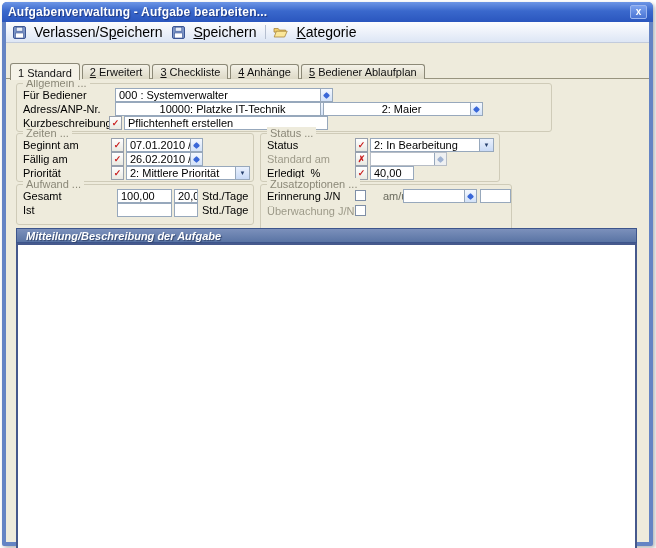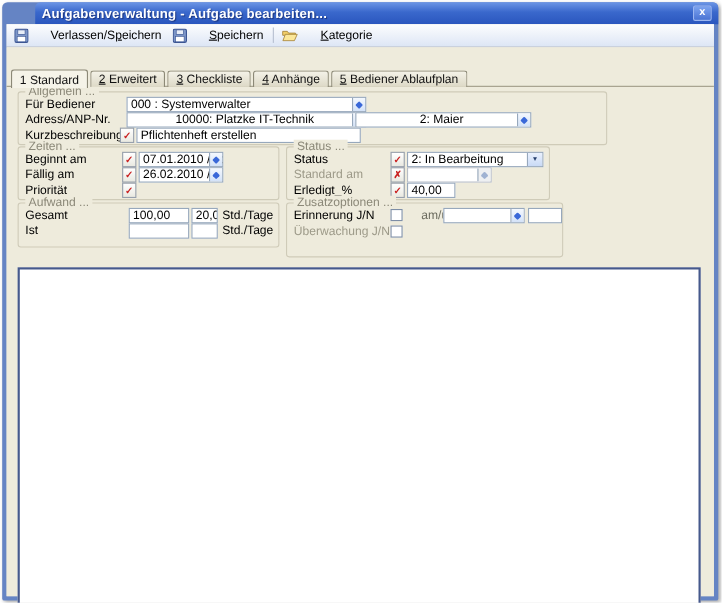--- a/index.html
+++ b/index.html
@@ -6,35 +6,35 @@
   html,body { width:656px; height:548px; background:#ffffff; overflow:hidden;
               font-family:"Liberation Sans", sans-serif; }
   .canvas { position:relative; width:656px; height:548px; background:#fff; }
 
   .window { position:absolute; left:2px; top:2px; width:651px; height:544px;
             background:var(--window-border,#6584c4); border-radius:5px 5px 2px 2px;
             box-shadow:2px 2px 4px rgba(0,0,0,.30); }
 
   .titlebar { position:absolute; left:0; top:0; right:0; height:20px;
               border-radius:5px 5px 0 0; padding:0 6px; display:flex; align-items:center;
-              background:linear-gradient(#6d96e6 0%, #3a68cc 45%, #2a56be 100%);margin-left:30px; }
+              background:linear-gradient(#6d96e6 0%, #3a68cc 45%, #2a56be 100%); }
   .title { color:#fff; font-size:12px; font-weight:bold; letter-spacing:.2px;
            text-shadow:1px 1px 1px rgba(0,0,40,.45); white-space:nowrap; }
   .closebtn { margin-left:auto; width:17px; height:14px; border-radius:2px;
               background:linear-gradient(#7da3ef,#4a74d4); border:1px solid #9cb6f0;
               color:#fff; font-size:10px; font-weight:bold; line-height:12px;
               text-align:center; cursor:default; }
 
   .wbody { position:absolute; left:4px; right:4px; top:20px; bottom:4px;
            background:#eeebdc; display:flex; flex-direction:column; }
 
   .toolbar { height:21px; flex:0 0 21px; display:flex; align-items:center; padding-left:3px;
              background:linear-gradient(#fdfdfe,#dde6f5); border-bottom:1px solid #c2cbdc; }
-  .tbtn { display:flex; align-items:center; gap:20px; padding:1px 6px 1px 4px;
-          font-size:11px; color:#000; white-space:nowrap; cursor:default; }
+  .tbtn { display:flex; align-items:center; gap:8px; padding:1px 6px 1px 4px;
+          font-size:14px; color:#000; white-space:nowrap; cursor:default; }
   .tbtn .icon { display:flex; }
   .key { text-decoration:underline; }
   .tsep { width:1px; height:14px; background:#b6bfd0; margin:0 3px; }
 
   .tabstrip { position:relative; flex:0 0 18px; display:flex; align-items:flex-end;
               padding-left:4px; background:#eeebdc; }
   .tabstrip::after { content:""; position:absolute; left:0; right:0; bottom:0;
                      height:1px; background:#98947f; z-index:0; }
   .tab { position:relative; z-index:1; height:15px; padding:1px 7px 0 7px; margin-right:2px;
          font-size:11px; white-space:nowrap; color:#111;
@@ -196,20 +196,26 @@
           <div class="fld has-btn" style="left:109px;top:18px;width:77px">
             <span class="val">26.02.2010 /Fr</span>
             <span class="lookup">
                 <span class="diamond"></span>
               </span>
           </div>
           <span class="lbl" style="left:6px;top:32px">Priorität</span>
           <div class="chkbtn" style="left:94px;top:32px">
               <span>✓</span>
             </div>
+          <div class="fld has-btn" style="left:109px;top:32px;width:124px">
+            <span class="val">2: Mittlere Priorität</span>
+            <span class="droparrow">
+                <span>▼</span>
+              </span>
+          </div>
         </div>
 
         <div class="group" style="left:254px;top:54px;width:240px;height:49px">
           <span class="gtitle">Status ...</span>
           <span class="lbl" style="left:6px;top:4px">Status</span>
           <div class="chkbtn" style="left:94px;top:4px">
               <span>✓</span>
             </div>
           <div class="fld has-btn" style="left:109px;top:4px;width:124px">
             <span class="val">2: In Bearbeitung</span>
@@ -267,18 +273,21 @@
                 <span class="diamond"></span>
               </span>
           </div>
           <div class="fld" style="left:219px;top:4px;width:31px">
             <span class="val"></span>
           </div>
           <span class="lbl dis" style="left:6px;top:19px">Überwachung J/N</span>
           <div class="cb" style="left:94px;top:20px"></div>
         </div>
 
+        <div class="mheader">
+          <span class="mtitle">Mitteilung/Beschreibung der Aufgabe</span>
+        </div>
         <div class="mtext"></div>
 
       </div>
     </div>
   </div>
 </div>
 
 </body></html>

